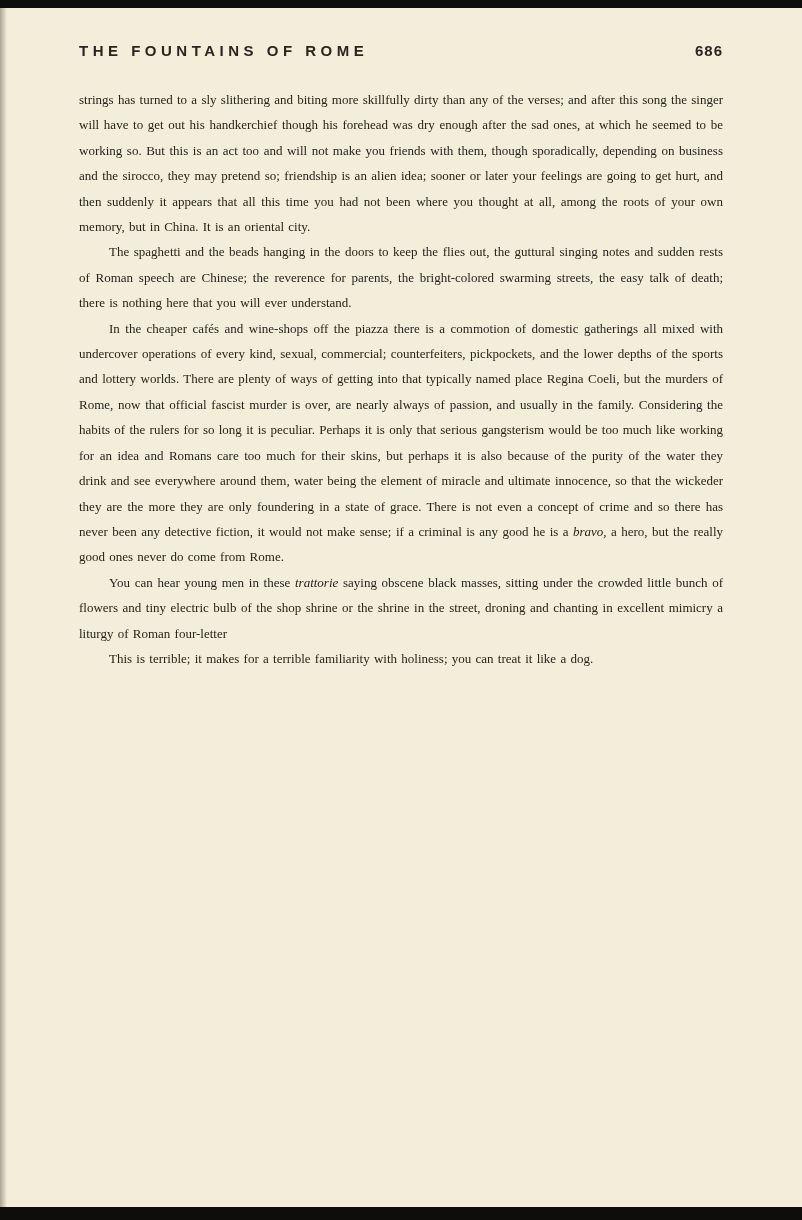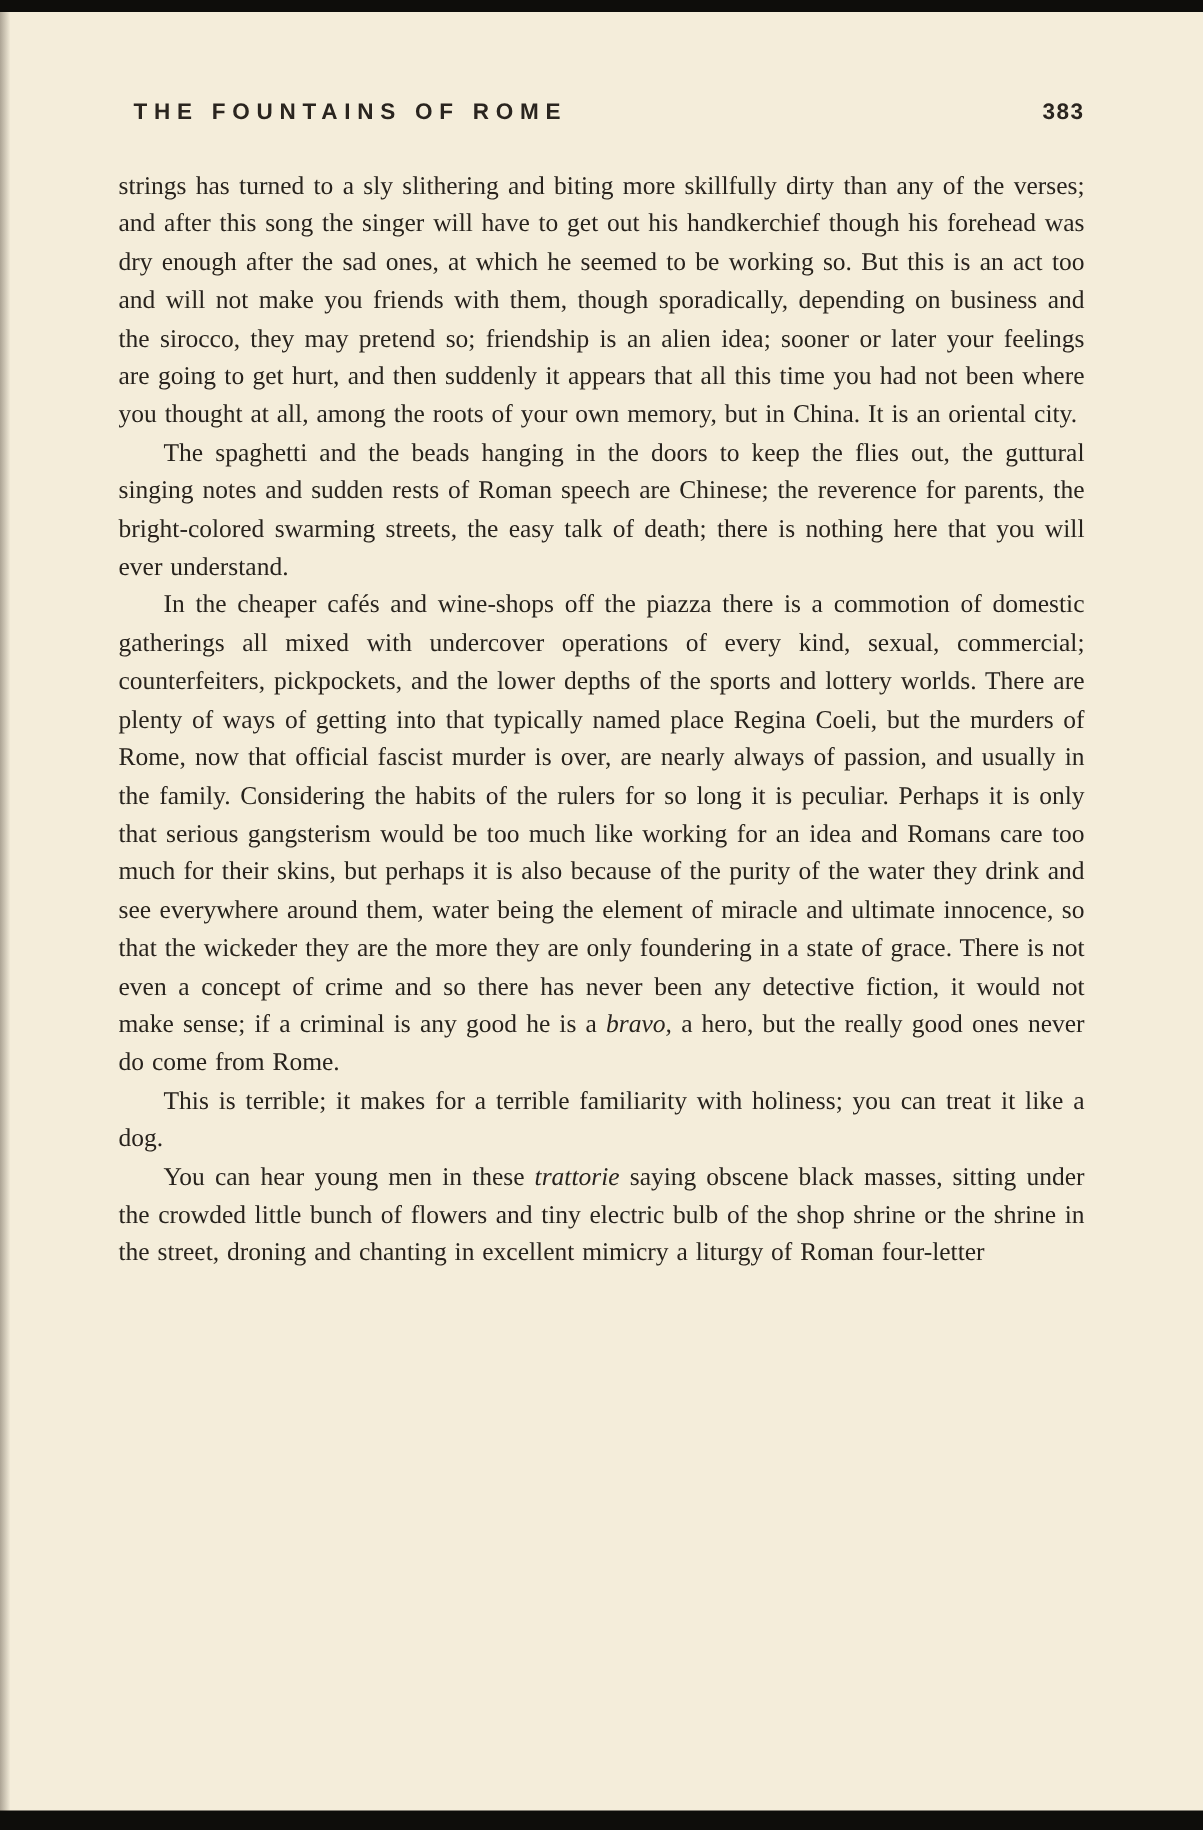--- a/index.html
+++ b/index.html
@@ -32,37 +32,36 @@
   .scan-edge-left {
     position: absolute;
     top: 0; left: 0;
     width: 7px; height: 100%;
     background: linear-gradient(to right, rgba(55,45,35,0.38), rgba(55,45,35,0));
   }
   .header {
     display: flex;
     justify-content: space-between;
     align-items: baseline;
-    padding: 66px 79px 0 79px;
+    padding: 42px 79px 0 79px;
     font-family: "Liberation Sans", sans-serif;
     font-weight: bold;
     color: #2a251f;
-    margin-left: 10px;
   }
   .running-title {
     font-size: 15px;
     letter-spacing: 4.5px;
   }
   .page-number {
     font-size: 15px;
     letter-spacing: 1px;
   }
   .page-text {
     margin: 28px 79px 0 79px;
-    font-size: 17px;
+    font-size: 13px;
     line-height: 25.4px;
     text-align: justify;
     word-spacing: 1px;
   }
   .page-text p.para {
     margin: 0;
     padding: 0;
     text-indent: 0;
   }
   .page-text p.para.indent {
@@ -73,25 +72,25 @@
 </style>
 </head>
 <body>
 
 <div class="page">
   <div class="scan-edge-left"></div>
   <div class="scan-edge-top"></div>
 
   <div class="header">
     <span class="running-title">THE FOUNTAINS OF ROME</span>
-    <span class="page-number">383</span>
+    <span class="page-number">686</span>
   </div>
 
   <main class="page-text">
       <p class="para"><span>strings has turned to a sly slithering and biting more skillfully dirty than any of the verses; and after this song the singer will have to get out his handkerchief though his forehead was dry enough after the sad ones, at which he seemed to be working so. But this is an act too and will not make you friends with them, though sporadically, depending on business and the sirocco, they may pretend so; friendship is an alien idea; sooner or later your feelings are going to get hurt, and then suddenly it appears that all this time you had not been where you thought at all, among the roots of your own memory, but in China. It is an oriental city.</span></p>
       <p class="para indent"><span>The spaghetti and the beads hanging in the doors to keep the flies out, the guttural singing notes and sudden rests of Roman speech are Chinese; the reverence for parents, the bright-colored swarming streets, the easy talk of death; there is nothing here that you will ever understand.</span></p>
       <p class="para indent"><span>In the cheaper cafés and wine-shops off the piazza there is a commotion of domestic gatherings all mixed with undercover operations of every kind, sexual, commercial; counterfeiters, pickpockets, and the lower depths of the sports and lottery worlds. There are plenty of ways of getting into that typically named place Regina Coeli, but the murders of Rome, now that official fascist murder is over, are nearly always of passion, and usually in the family. Considering the habits of the rulers for so long it is peculiar. Perhaps it is only that serious gangsterism would be too much like working for an idea and Romans care too much for their skins, but perhaps it is also because of the purity of the water they drink and see everywhere around them, water being the element of miracle and ultimate innocence, so that the wickeder they are the more they are only foundering in a state of grace. There is not even a concept of crime and so there has never been any detective fiction, it would not make sense; if a criminal is any good he is a </span><em>bravo,</em><span> a hero, but the really good ones never do come from Rome.</span></p>
+      <p class="para indent"><span>You can hear young men in these </span><em>trattorie</em><span> saying obscene black masses, sitting under the crowded little bunch of flowers and tiny electric bulb of the shop shrine or the shrine in the street, droning and chanting in excellent mimicry a liturgy of Roman four-letter</span></p>
       <p class="para indent"><span>This is terrible; it makes for a terrible familiarity with holiness; you can treat it like a dog.</span></p>
-      <p class="para indent"><span>You can hear young men in these </span><em>trattorie</em><span> saying obscene black masses, sitting under the crowded little bunch of flowers and tiny electric bulb of the shop shrine or the shrine in the street, droning and chanting in excellent mimicry a liturgy of Roman four-letter</span></p>
     </main>
 
   <div class="scan-edge-bottom"></div>
 </div>
 
 </body></html>

